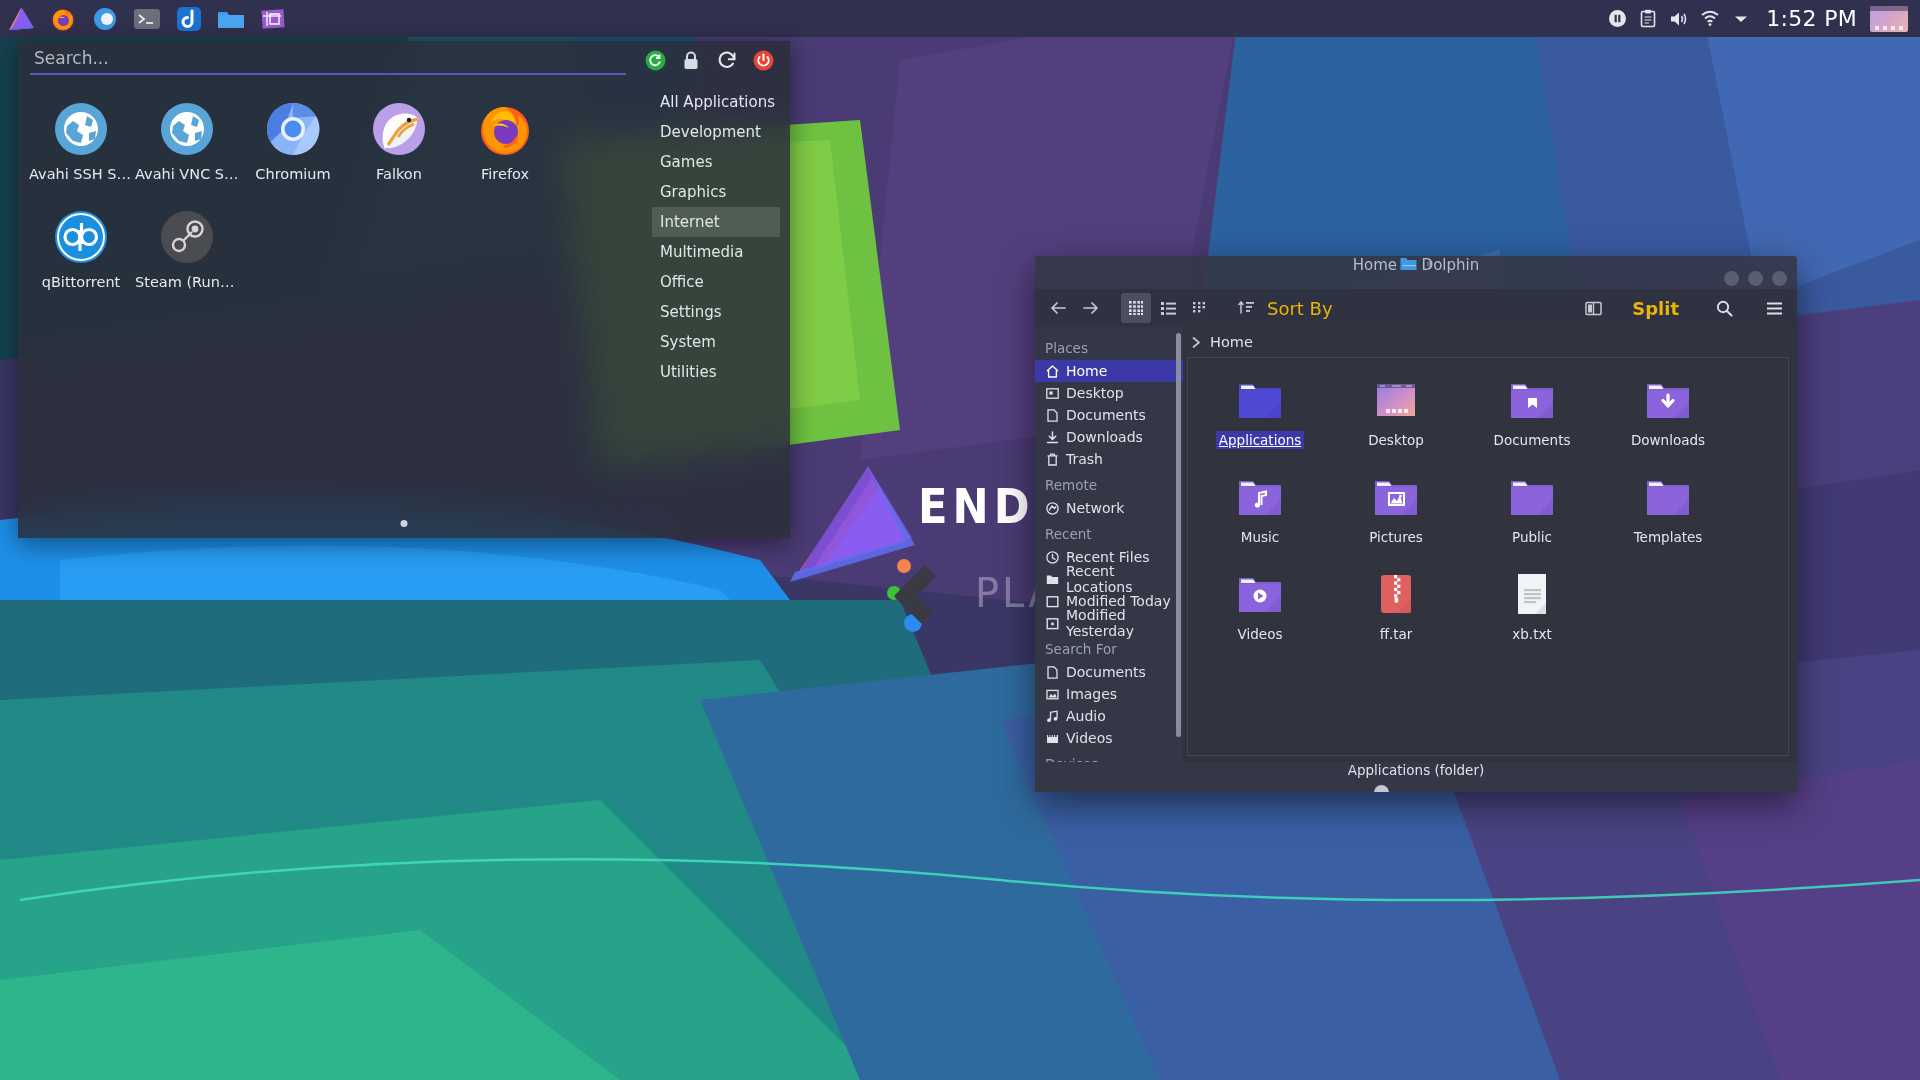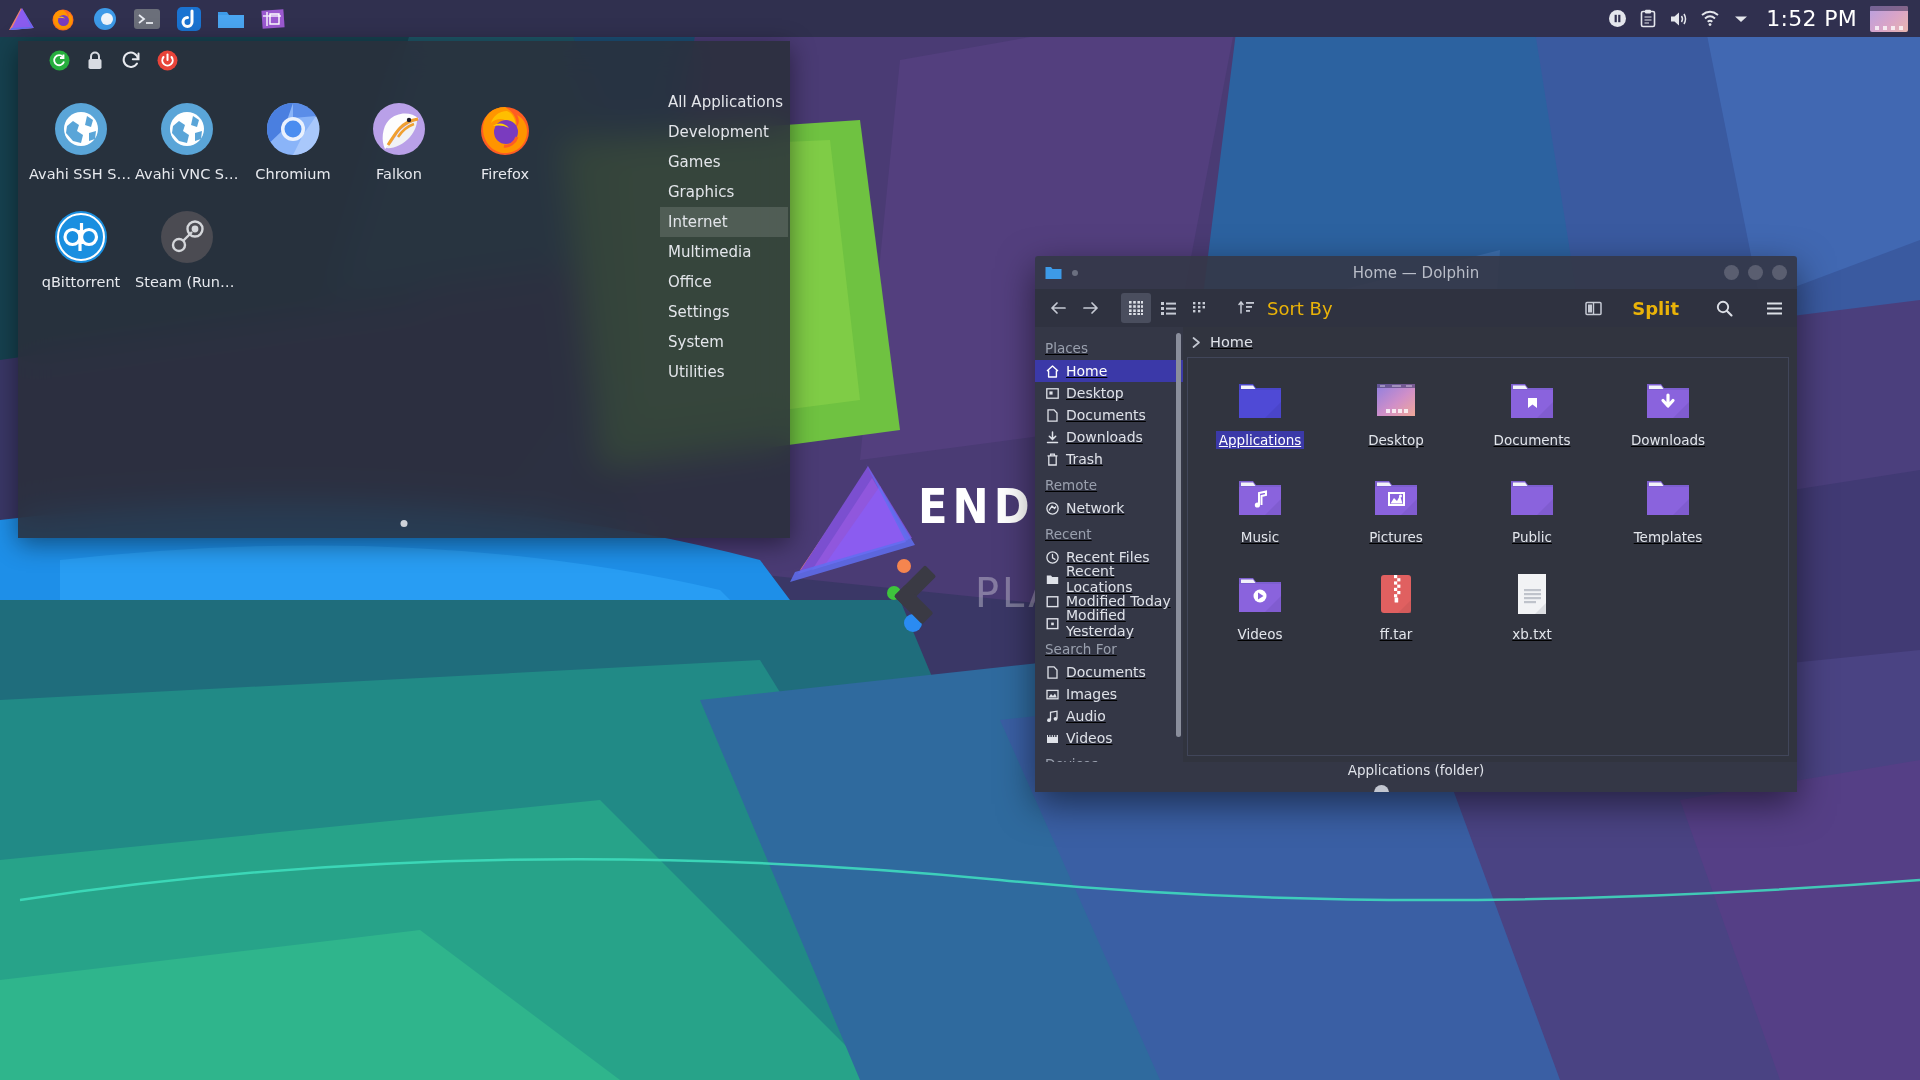--- a/index.html
+++ b/index.html
@@ -88,21 +88,21 @@
     padding-top: 10px;
   }
   .app-ico { width: 56px; height: 56px; margin-bottom: 9px; }
   .app-label {
     color: #e7e9ee; font-size: 14.5px; text-align: center;
     max-width: 104px; overflow: hidden; white-space: nowrap; text-overflow: ellipsis;
   }
 
   #cat-list {
     width: 128px; padding-top: 8px; display: flex; flex-direction: column;
-    margin-right: 2px;
+    margin-right: 10px;
   }
   .cat-item {
     height: 30px; display: flex; align-items: center; padding-left: 8px;
     color: #e3e5ea; font-size: 15px;
   }
   .cat-item.sel { background: rgba(255,255,255,.13); }
 
   #launcher-dot {
     position: absolute; left: 50%; transform: translateX(-50%);
     bottom: 11px; width: 7px; height: 7px; border-radius: 50%;
@@ -115,20 +115,21 @@
     z-index: 40;
     box-shadow: 0 12px 36px rgba(0,0,0,.5);
     display: flex; flex-direction: column;
     border-radius: 3px 3px 0 0;
     overflow: hidden;
   }
   #dol-title {
     height: 33px; background: rgba(52,55,72,.92);
     display: flex; align-items: center; position: relative;
     padding: 0 10px;
+    flex-direction: column;
   }
   #dol-title-icons { display:flex; align-items:center; gap: 10px; }
   #dol-title-text {
     position: absolute; left: 0; right: 0; text-align: center;
     color: #b9bdc8; font-size: 15px; pointer-events: none;
   }
   #dol-wbtns { margin-left: auto; display: flex; gap: 9px; z-index:2;}
   .wbtn { width: 15px; height: 15px; border-radius: 50%; background: #5a5e70; }
 
   #dol-toolbar {
@@ -137,21 +138,21 @@
   }
   .tb-btn {
     width: 30px; height: 30px; border-radius: 3px;
     display:flex; align-items:center; justify-content:center; color:#c6cad4;
   }
   .tb-btn.on { background: #4a4e5e; }
   .tb-sep { width: 12px; }
   .tb-text { color:#eab308; font-size: 18px; margin-left: 4px;}
   #tb-right { margin-left: auto; display:flex; align-items:center; gap: 20px; font-weight: bold; }
 
-  #dol-main { flex: 1; display: flex; background: #31343f; min-height: 0; text-decoration: underline; }
+  #dol-main { flex: 1; display: flex; background: #31343f; min-height: 0; }
 
   #dol-side {
     width: 148px; background: #343746; padding-top: 6px;
     font-size: 14px; position: relative; overflow: hidden;
   }
   .side-head { color: #9aa0ae; font-size: 13.5px; padding: 7px 0 4px 10px; }
   .side-item {
     height: 22px; display: flex; align-items: center; gap: 7px;
     padding-left: 10px; color: #dfe2e9;
   }
@@ -367,20 +368,24 @@
     <div id="clock">1:52 PM</div>
     <div id="win-thumb">
       <div class="tb"></div>
         <div class="dk"></div>
     </div>
   </div>
 </div>
 
 <div id="launcher">
   <div id="launcher-header">
+    <div id="search-wrap">
+      <input id="search-input" type="text" placeholder="Search..." style="">
+      <div id="search-underline"></div>
+    </div>
     <div id="session-btns">
       <div class="sbtn">
         <svg width="21" height="21" viewBox="0 0 21 21">
           <circle cx="10.5" cy="10.5" r="10" fill="#27ae3e"></circle>
           <path d="M14,7 A5,5 0 1 0 15,11.5" stroke="#fff" stroke-width="1.8" fill="none"></path>
           <path d="M14.5,4.5 L14.5,8 L11,8" stroke="#fff" stroke-width="1.8" fill="none"></path>
         </svg>
       </div>
       <div class="sbtn">
         <svg width="18" height="21" viewBox="0 0 18 21">

